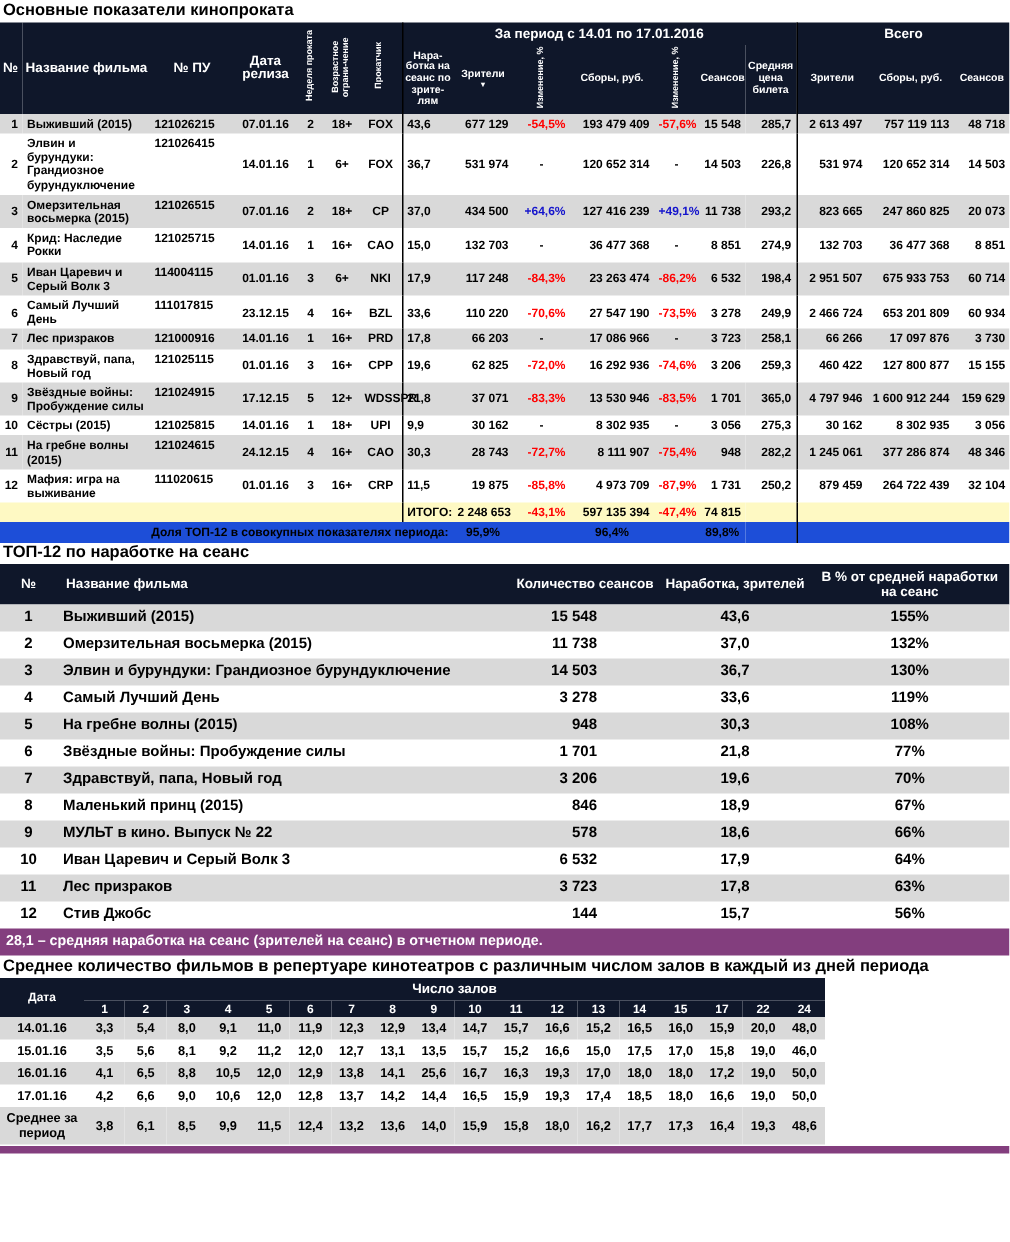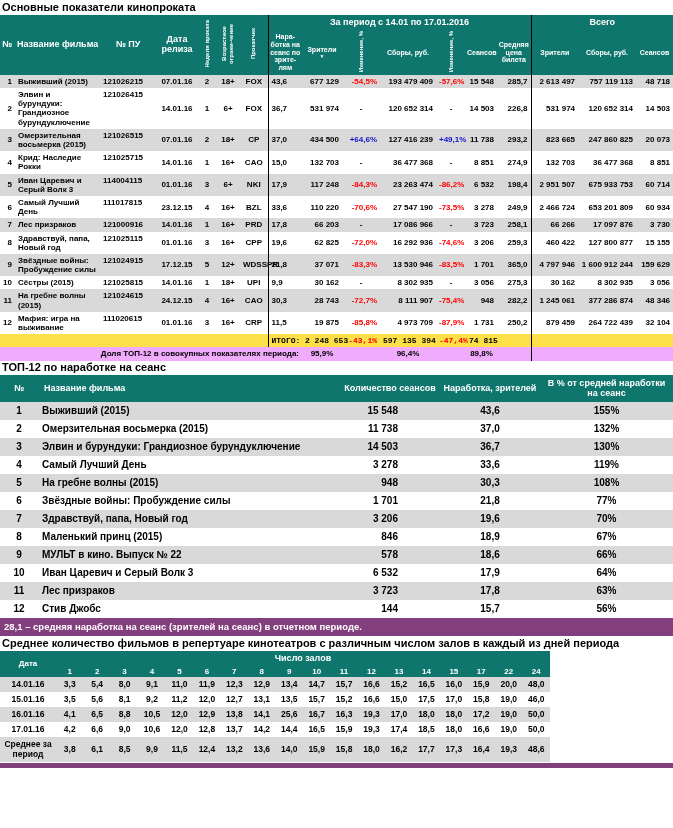--- a/index.html
+++ b/index.html
@@ -3,42 +3,42 @@
 <meta charset="utf-8">
 <style>
   html,body{margin:0;padding:0;}
   body{
     width:673px;height:828px;overflow:hidden;background:#fff;color:#000;
     font-family:"Liberation Sans","DejaVu Sans",sans-serif;
     -webkit-font-smoothing:antialiased;
   }
   .tbl-title{font-size:11px;font-weight:bold;margin:1px 0 2px 2px;}
   table{border-collapse:collapse;table-layout:fixed;width:550px;font-weight:bold;}
-  th{background:#0f766e;color:#fff;font-weight:bold;vertical-align:middle;padding:1px;}
+  th{background:#0f172a;color:#fff;font-weight:bold;vertical-align:middle;padding:1px;}
   td{vertical-align:middle;padding:2px 3px;}
   .a-l{text-align:left;}
   .a-r{text-align:right;white-space:nowrap;}
   .a-c{text-align:center;white-space:nowrap;}
   .vtop{vertical-align:top;}
   .bL{border-left:1.5px solid #000;}
   .neg{color:#FF0000;}
   .pos{color:#1414CC;}
   
   #t1{font-size:8px;}
   #t1 th{font-size:7px;line-height:1.1;}
   #t1 .group-row th{font-size:9px;height:13px;}
   #t1 .th-l{text-align:left;padding-left:2px;}
   #t1 td{line-height:1.15;}
   #t1 .name{white-space:normal;}
   #t1-body tr:nth-child(odd) td{background:#D9D9D9;}
   .vert{display:inline-block;writing-mode:vertical-rl;transform:rotate(180deg);
         font-size:6px;line-height:1.15;max-height:84px;white-space:normal;}
   .sort-arrow{display:block;font-size:5px;color:#fff;line-height:1;margin-top:1px;}
-  .totals-row td{background:#fde047;font-family:Liberation Mono, monospace;}
-  .share-row td{background:#f0abfc;}
+  .totals-row td{background:#fef9c3;}
+  .share-row td{background:#1d4ed8;}
   
   #t2{font-size:10px;}
   #t2 th{font-size:9px;line-height:1.2;padding:3px 2px;}
   #t2 td{padding:3px 4px;line-height:1.2;}
   #t2-body tr:nth-child(odd) td{background:#D9D9D9;}
   #t2 .pr40{padding-right:42px;}
   #t2 .name2{white-space:normal;}
   .t2-footer td{background:#833E7E;color:#fff;font-size:9.5px;padding:3px 2px 3px 44px;text-align:left;}
   
   #t3{font-size:8.5px;}

